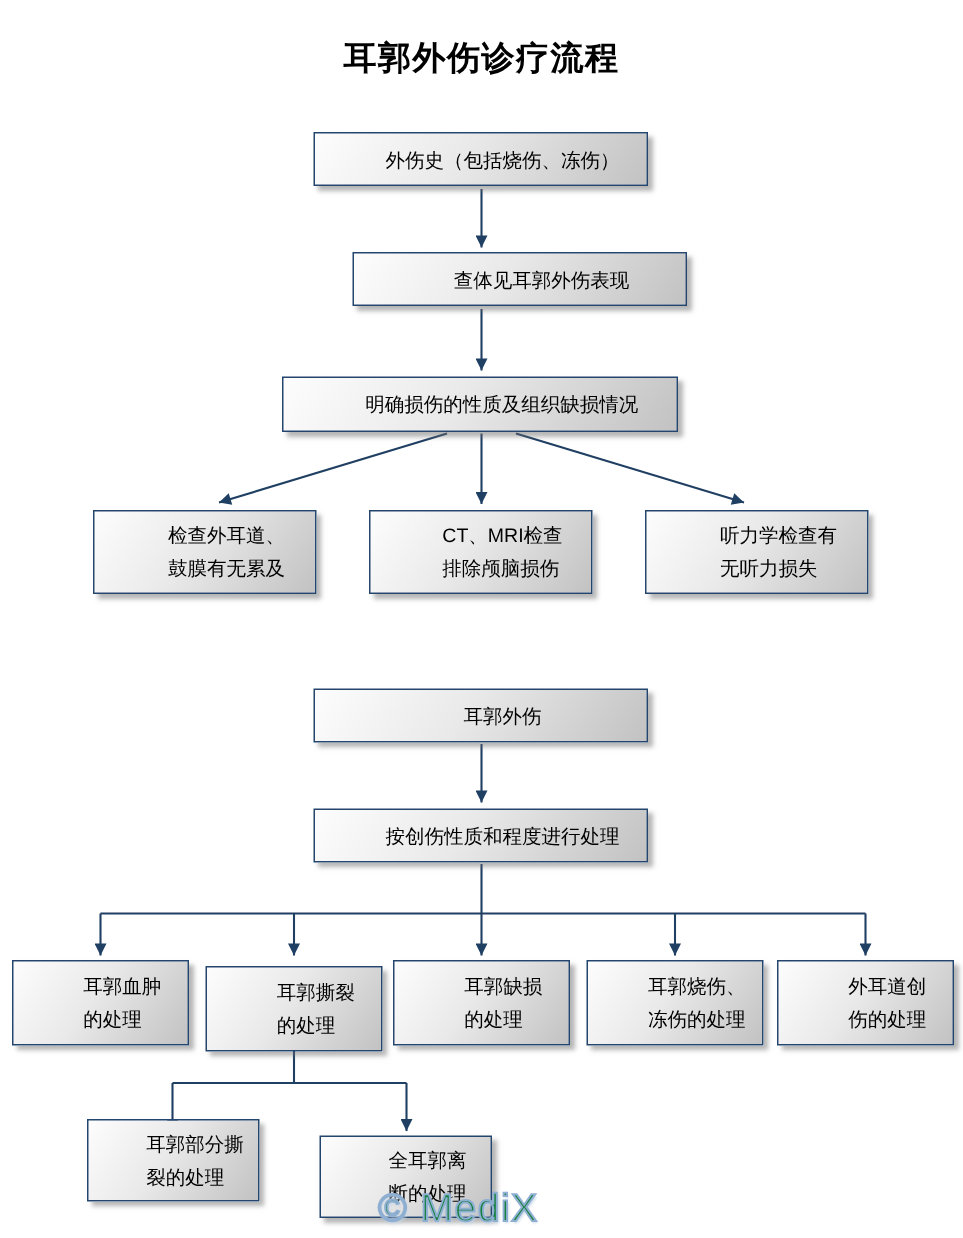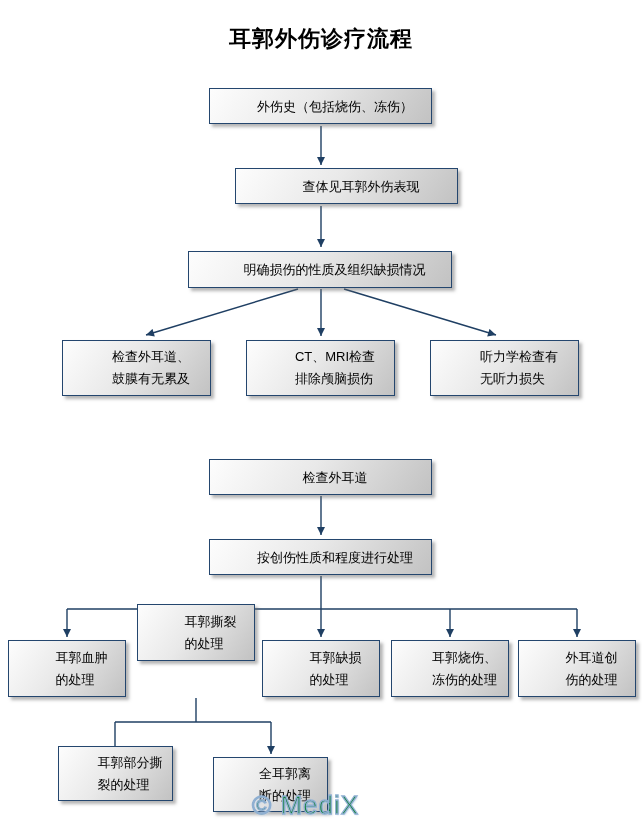--- a/index.html
+++ b/index.html
@@ -23,21 +23,21 @@
   .node .ml{white-space:pre-line;text-align:left;line-height:22px;}
   #n1 {left:209px;top:88px; width:223px;height:36px;}
   #n2 {left:209px;top:168px;width:223px;height:36px;margin-left:26px;}
   #n3 {left:188px;top:251px;width:264px;height:37px;}
   #n4 {left:62px; top:340px;width:149px;height:56px;}
   #n5 {left:246px;top:340px;width:149px;height:56px;}
   #n6 {left:430px;top:340px;width:149px;height:56px;align-items:center;}
   #n7 {left:209px;top:459px;width:223px;height:36px;}
   #n8 {left:209px;top:539px;width:223px;height:36px;}
   #n9 {left:8px;  top:640px;width:118px;height:57px;}
-  #n10{left:137px;top:604px;width:118px;height:57px;}
+  #n10{left:137px;top:644px;width:118px;height:57px;}
   #n11{left:262px;top:640px;width:118px;height:57px;}
   #n12{left:391px;top:640px;width:118px;height:57px;align-items:center;}
   #n13{left:518px;top:640px;width:118px;height:57px;}
   #n14{left:58px; top:746px;width:115px;height:55px;}
   #n15{left:213px;top:757px;width:115px;height:55px;}
   .watermark{
     position:absolute;left:252px;top:790px;z-index:5;
     font-size:26px;font-weight:normal;letter-spacing:1px;
     color:#15803d;-webkit-text-stroke:1.3px #8fafd2;
     text-shadow:1px 1px 2px #c3d5e8;
@@ -95,21 +95,21 @@
   </div>
   <div class="node" id="n5">
     <span class="ml">CT、MRI检查
 排除颅脑损伤</span>
   </div>
   <div class="node" id="n6">
     <span class="ml">听力学检查有
 无听力损失</span>
   </div>
   <div class="node" id="n7">
-    <span>检查外耳道</span>
+    <span>耳郭外伤</span>
   </div>
   <div class="node" id="n8">
     <span>按创伤性质和程度进行处理</span>
   </div>
   <div class="node" id="n9">
     <span class="ml">耳郭血肿
 的处理</span>
   </div>
   <div class="node" id="n10">
     <span class="ml">耳郭撕裂

